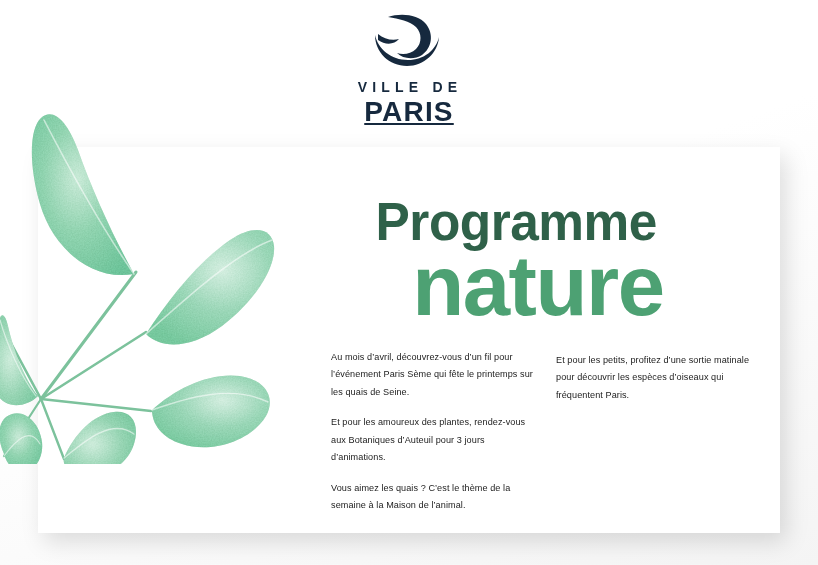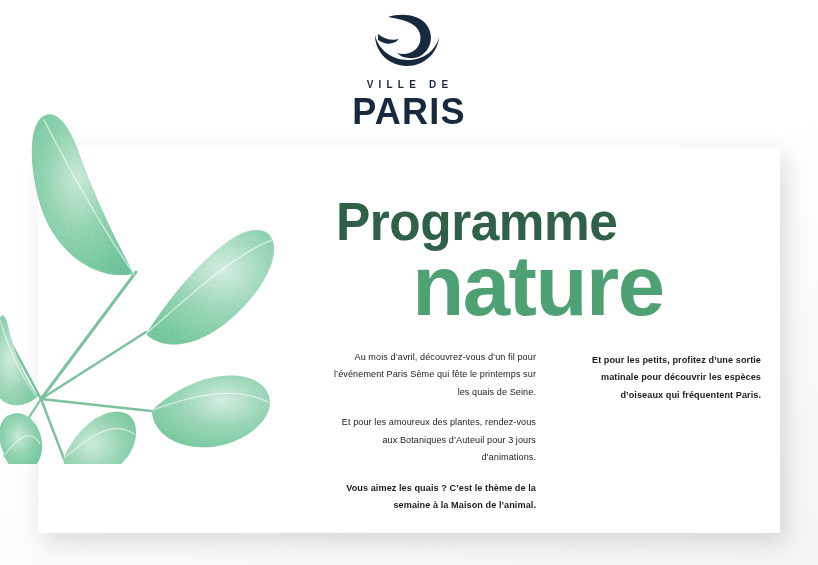--- a/index.html
+++ b/index.html
@@ -34,34 +34,35 @@
     z-index: 6;
   }
   #logo-mark {
     display: block;
     margin: 0 auto;
     width: 78px;
     height: 66px;
   }
   #logo-ville {
     margin-top: 6px;
-    font-size: 10px;
+    font-size: 14px;
     font-weight: 700;
     letter-spacing: 5.2px;
     color: #16293e;
     line-height: 1;
     padding-left: 2px;
   }
   #logo-paris {
     margin-top: 3px;
-    font-size: 36px;
+    font-size: 28px;
     font-weight: 700;
     letter-spacing: 1.2px;
     color: #16293e;
     line-height: 1.05;
+    text-decoration: underline;
   }
 
   
   #card {
     position: absolute;
     left: 38px;
     top: 147px;
     width: 742px;
     height: 386px;
     background: #ffffff;
@@ -80,20 +81,21 @@
     pointer-events: none;
   }
 
   
   #headline {
     position: absolute;
     left: 336px;
     top: 198px;
     z-index: 5;
     user-select: none;
+    text-align: right;
   }
   #title-line1 {
     font-size: 53px;
     font-weight: 700;
     color: #2f6149;
     line-height: 0.92;
     letter-spacing: -0.5px;
     margin: 0;
     transform: scaleX(0.97);
     transform-origin: left center;
@@ -116,30 +118,29 @@
     position: absolute;
     left: 331px;
     top: 349px;
     width: 430px;
     z-index: 5;
     display: flex;
     gap: 20px;
   }
   .copy-col {
     width: 205px;
-    text-align: right;
   }
   .copy-col p {
     margin: 0 0 13px 0;
     font-size: 9.1px;
     line-height: 1.92;
     color: #1c1c1c;
     letter-spacing: 0.08px;
   }
-  .copy-col p:last-child { margin-bottom: 0; font-weight: bold; }
+  .copy-col p:last-child { margin-bottom: 0; }
   #col-right { padding-top: 3px; }
 </style>
 </head>
 <body>
 
 <div id="stage">
 
   <div id="logo-block">
     <svg id="logo-mark" viewBox="0 0 78 66">
       <path d="M18 9 C30 5, 48 6, 56 16 C64 26, 62 40, 52 47 C44 52, 33 51, 27 45

